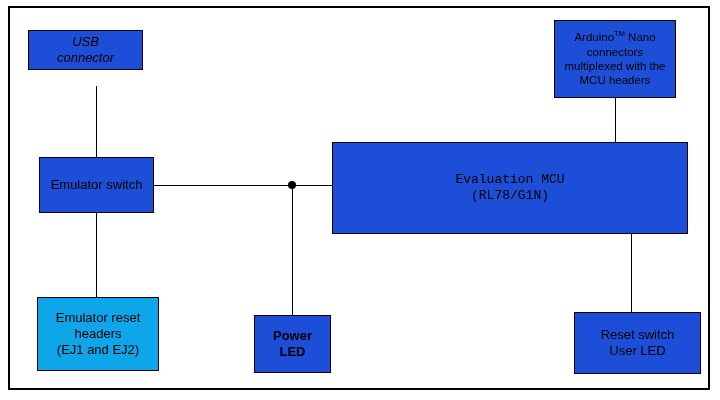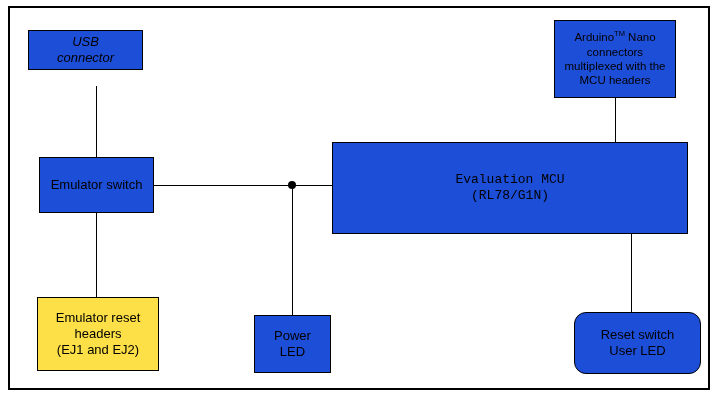--- a/index.html
+++ b/index.html
@@ -32,42 +32,42 @@
     align-items: center;
     justify-content: center;
     text-align: center;
     color: #000000;
     font-size: 13px;
     line-height: 1.25;
     white-space: pre-line;
     padding: 2px 4px;
   }
   .teal { background: #1d4ed8; }
-  .gray { background: #fde047; }
+  .gray { background: #0ea5e9; }
   .line {
     position: absolute;
     background: #000000;
   }
   .vline { width: 1px; }
   .hline { height: 1px; }
   .dot {
     position: absolute;
     width: 8px;
     height: 8px;
     border-radius: 50%;
     background: #000000;
   }
   
   .usb           { left: 18px;  top: 22px;  width: 115px; height: 40px; font-style: italic; }
   .emulator      { left: 29px;  top: 149px; width: 115px; height: 56px; }
   .reset-headers { left: 27px;  top: 289px; width: 122px; height: 74px; }
-  .power-led     { left: 244px; top: 307px; width: 77px;  height: 58px; }
+  .power-led     { left: 244px; top: 307px; width: 77px;  height: 58px; font-weight: bold; }
   .mcu           { left: 322px; top: 134px; width: 356px; height: 92px; font-family: Liberation Mono, monospace; }
   .arduino       { left: 544px; top: 12px;  width: 122px; height: 78px; font-size: 11.5px; }
-  .reset-switch  { left: 564px; top: 304px; width: 127px; height: 62px; border-radius: 12px; }
+  .reset-switch  { left: 564px; top: 304px; width: 127px; height: 62px; }
   
   .l-usb-emulator   { left: 86px;  top: 78px;  height: 71px; }
   .l-emulator-reset { left: 86px;  top: 205px; height: 84px; }
   .l-emulator-mcu   { left: 144px; top: 177px; width: 178px; }
   .l-power-led      { left: 282px; top: 177px; height: 130px; }
   .l-arduino-mcu    { left: 605px; top: 90px;  height: 44px; }
   .l-mcu-reset      { left: 621px; top: 226px; height: 78px; }
   .j-power          { left: 278px; top: 173px; }
   sup {
     font-size: 7.5px;

